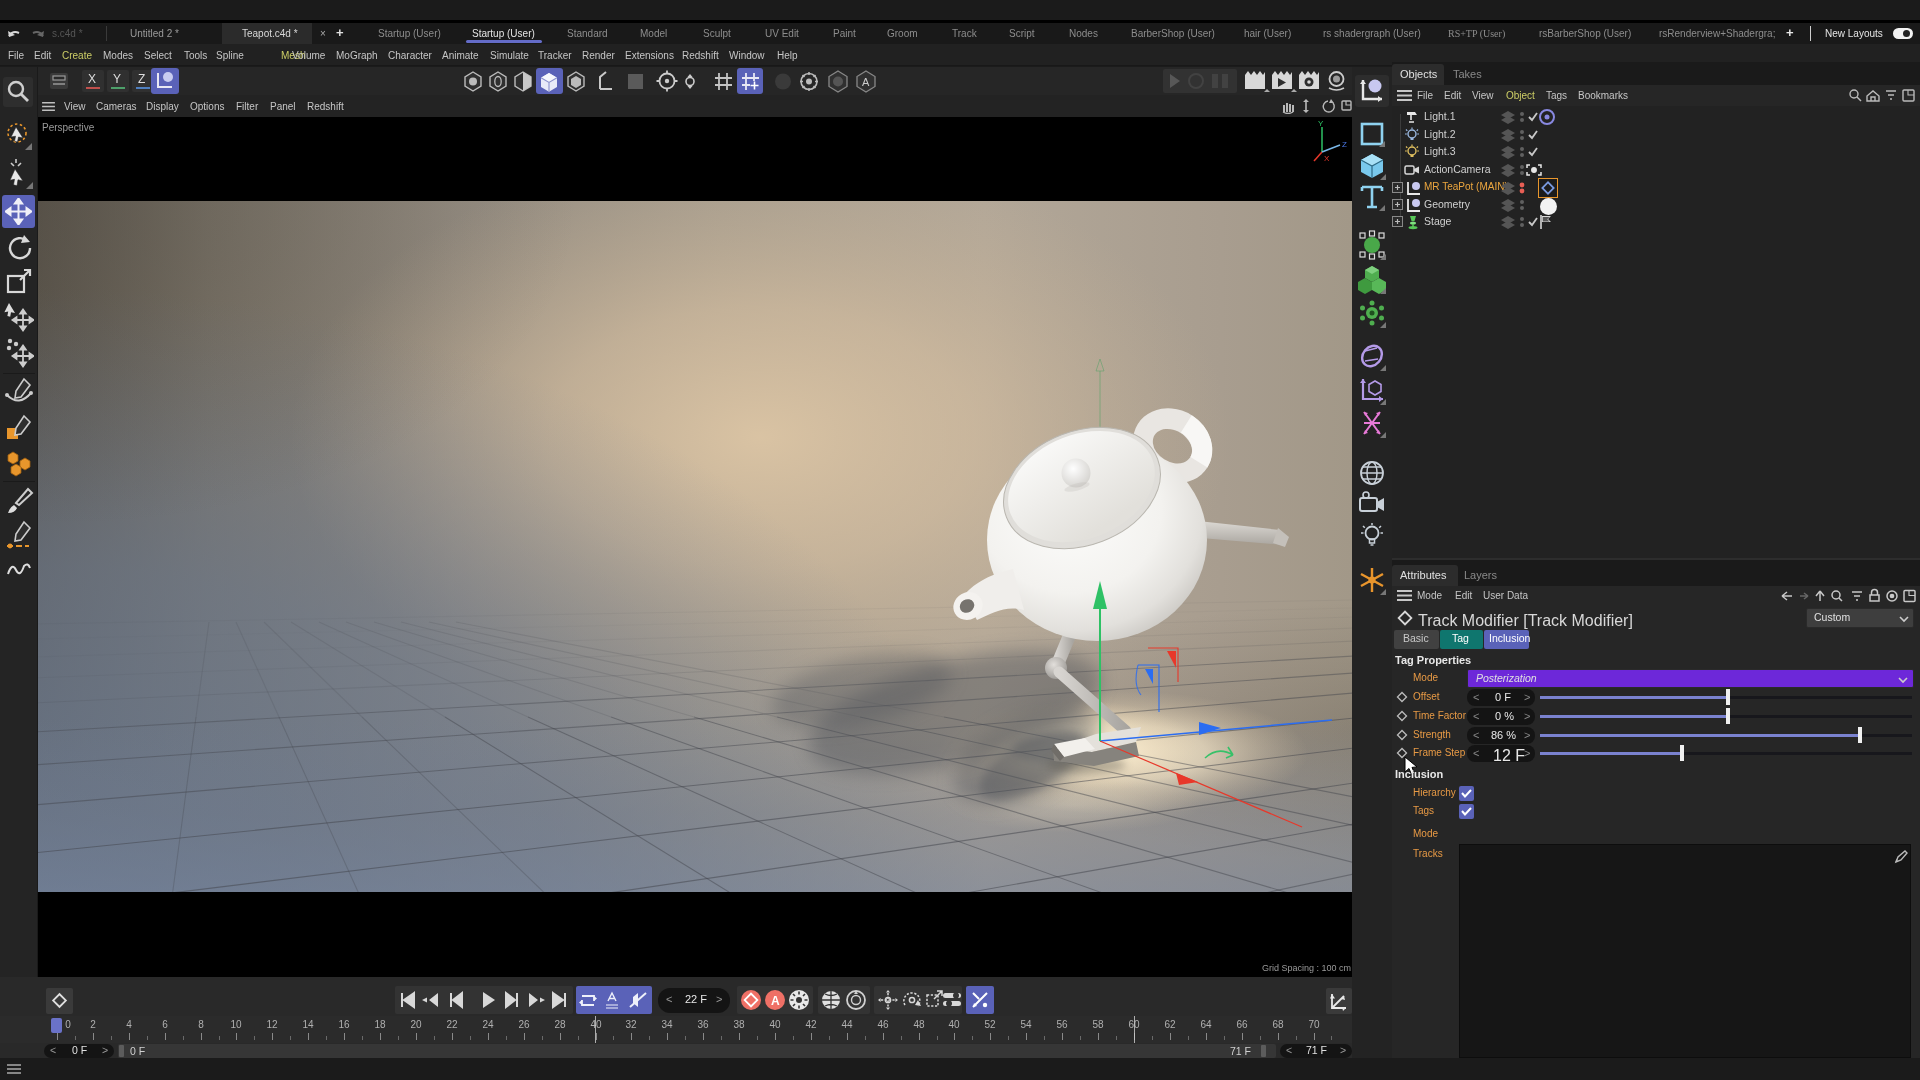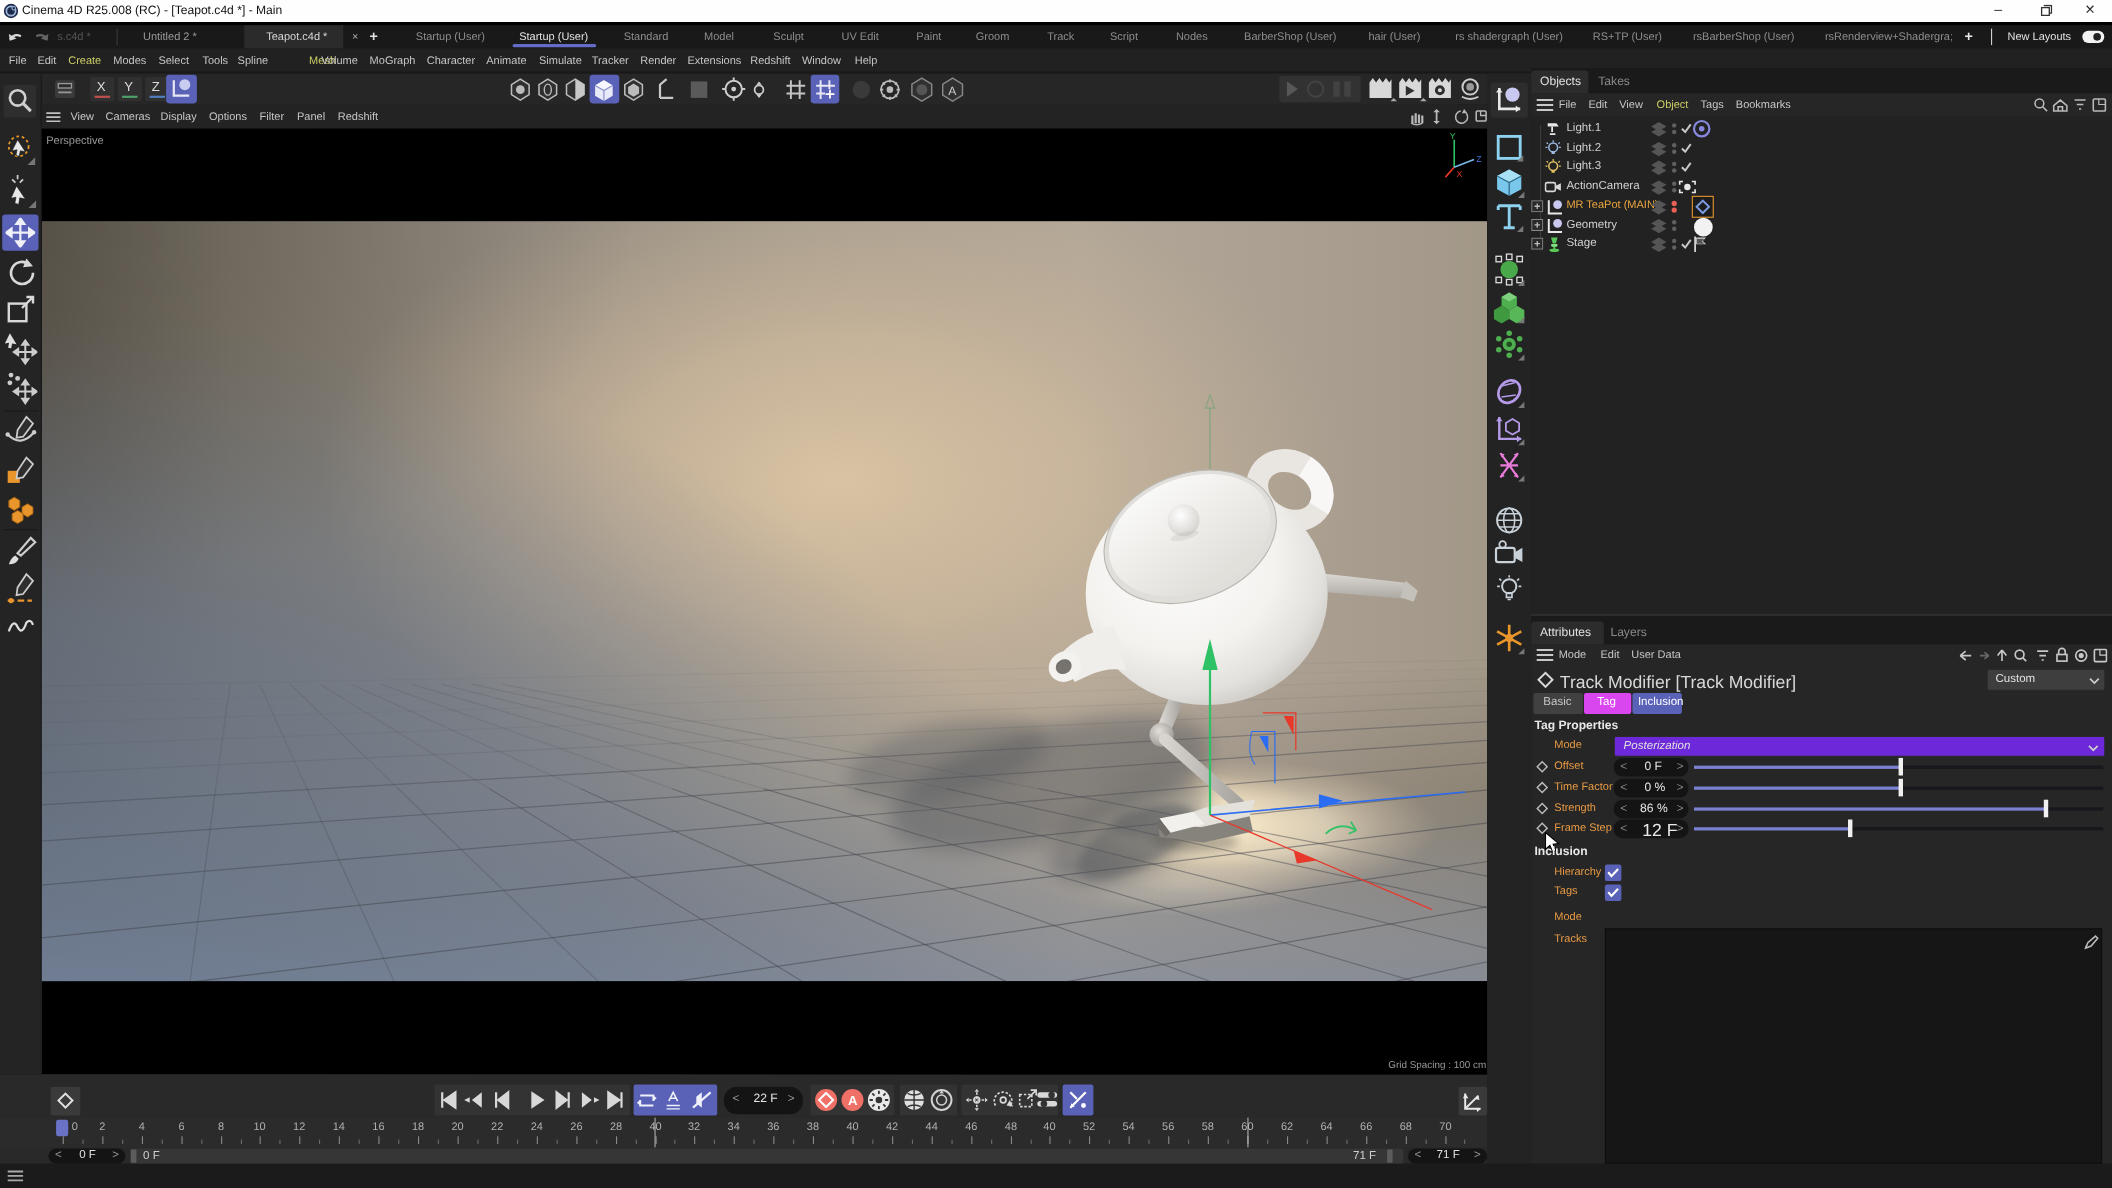--- a/index.html
+++ b/index.html
@@ -6,33 +6,20 @@
   html,body { width:1920px; height:1080px; overflow:hidden; background:#1b1b1b;
     font-family:"Liberation Sans", sans-serif; }
   #root { position:absolute; left:0; top:0; width:1920px; height:1080px; }
   .abs { position:absolute; }
   .txt { position:absolute; white-space:nowrap; }
 </style>
 </head>
 <body>
 <div id="root">
 
-<div class="abs" style="left:0;top:0;width:1920px;height:20px;background:#fefefe;">
-  <svg class="abs" style="left:3px;top:3px" width="14" height="14" viewBox="0 0 14 14">
-    <circle cx="7" cy="7" r="6.5" fill="#1b2a4a"></circle>
-    <circle cx="7" cy="7" r="4.2" fill="none" stroke="#9fb6d8" stroke-width="1.6"></circle>
-    <circle cx="9.5" cy="4.5" r="1.6" fill="#1b2a4a" stroke="#9fb6d8" stroke-width="1"></circle>
-  </svg>
-  <div class="txt" style="left:20px;top:4px;font-size:11px;color:#111;">Cinema 4D R25.008 (RC) - [Teapot.c4d *] - Main</div>
-  <div class="txt" style="left:1813px;top:1px;font-size:13px;color:#333;">–</div>
-  <svg class="abs" style="left:1855px;top:4px" width="11" height="11" viewBox="0 0 11 11">
-        <path d="M3 1 h7 v7 h-2 M1 3 h7 v7 h-7 z" fill="none" stroke="#333" stroke-width="1.2"></path>
-      </svg>
-  <div class="txt" style="left:1895px;top:2px;font-size:12px;color:#333;">✕</div>
-</div>
 <div class="abs" style="left:0;top:20px;width:1920px;height:3px;background:#000;"></div>
 
 <div class="abs" style="left:0;top:23px;width:1920px;height:21px;background:#191919;">
 
   <svg class="abs" style="left:6px;top:4px" width="40" height="14" viewBox="0 0 40 14">
     <path d="M3 9 q4 -6 10 -3" fill="none" stroke="#d8d8d8" stroke-width="2"></path>
     <path d="M2 4 l1 6 6-2 z" fill="#d8d8d8"></path>
     <path d="M37 9 q-4 -6 -10 -3" fill="none" stroke="#666" stroke-width="2"></path>
     <path d="M38 4 l-1 6 -6-2 z" fill="#666"></path>
   </svg>
@@ -51,21 +38,21 @@
   <div class="txt" style="left:703px;top:5px;font-size:10px;color:#8d8d8d;">Sculpt</div>
   <div class="txt" style="left:765px;top:5px;font-size:10px;color:#8d8d8d;">UV Edit</div>
   <div class="txt" style="left:833px;top:5px;font-size:10px;color:#8d8d8d;">Paint</div>
   <div class="txt" style="left:887px;top:5px;font-size:10px;color:#8d8d8d;">Groom</div>
   <div class="txt" style="left:952px;top:5px;font-size:10px;color:#8d8d8d;">Track</div>
   <div class="txt" style="left:1009px;top:5px;font-size:10px;color:#8d8d8d;">Script</div>
   <div class="txt" style="left:1069px;top:5px;font-size:10px;color:#8d8d8d;">Nodes</div>
   <div class="txt" style="left:1131px;top:5px;font-size:10px;color:#8d8d8d;">BarberShop (User)</div>
   <div class="txt" style="left:1244px;top:5px;font-size:10px;color:#8d8d8d;">hair (User)</div>
   <div class="txt" style="left:1323px;top:5px;font-size:10px;color:#8d8d8d;">rs shadergraph (User)</div>
-  <div class="txt" style="left:1448px;top:5px;font-size:10px;color:#8d8d8d;">RS+TP (User)</div>
+  <div class="txt" style="left:1448px;top:5px;font-size:10px;color:#8d8d8d;font-family:Liberation Serif, serif;">RS+TP (User)</div>
   <div class="txt" style="left:1539px;top:5px;font-size:10px;color:#8d8d8d;">rsBarberShop (User)</div>
   <div class="txt" style="left:1659px;top:5px;font-size:10px;color:#8d8d8d;">rsRenderview+Shadergra;</div>
   <div class="txt" style="left:1786px;top:2px;font-size:13px;color:#e8e8e8;font-weight:bold;">+</div>
   <div class="abs" style="left:1810px;top:3px;width:1px;height:15px;background:#cfcfcf;"></div>
   <div class="txt" style="left:1825px;top:5px;font-size:10px;color:#e4e4e4;">New Layouts</div>
   <div class="abs" style="left:1893px;top:5px;width:20px;height:11px;background:#f2f2f2;border-radius:6px;"></div>
   <div class="abs" style="left:1903px;top:7px;width:7px;height:7px;background:#222;border-radius:4px;"></div>
 </div>
 
 <div class="abs" style="left:0;top:44px;width:1920px;height:22px;background:#212121;border-bottom:1px solid #181818;">
@@ -830,21 +817,21 @@
   <div class="abs" style="left:414px;top:48px;width:108px;height:20px;background:#3e3e3e;border-radius:2px;border:1px solid #2a2a2a;">
     <div class="txt" style="left:7px;top:2px;font-size:10.5px;color:#e0e0e0;">Custom</div>
     <svg class="abs" style="left:92px;top:7px" width="10" height="7" viewBox="0 0 10 7">
           <path d="M1 1 l4 4 4-4" stroke="#ccc" stroke-width="1.6" fill="none"></path>
         </svg>
   </div>
 
   <div class="abs" style="left:2px;top:70px;width:45px;height:19px;background:#414141;border-radius:2px;">
     <div class="txt" style="left:9px;top:2px;font-size:10.5px;color:#c8c8c8;">Basic</div>
       </div>
-  <div class="abs" style="left:48px;top:70px;width:43px;height:19px;background:#d946ef;border-radius:2px;">
+  <div class="abs" style="left:48px;top:70px;width:43px;height:19px;background:#0f766e;border-radius:2px;">
     <div class="txt" style="left:12px;top:2px;font-size:10.5px;color:#fff;">Tag</div>
       </div>
   <div class="abs" style="left:92px;top:70px;width:45px;height:19px;background:#5a62b8;border-radius:2px;">
     <div class="txt" style="left:5px;top:2px;font-size:10.5px;color:#fff;">Inclusion</div>
       </div>
 
   <div class="txt" style="left:3px;top:94px;font-size:11px;color:#e8e8e8;font-weight:bold;">Tag Properties</div>
 
   <div class="txt" style="left:21px;top:112px;font-size:10px;color:#e89a45;">Mode</div>
   <div class="abs" style="left:75px;top:109px;width:447px;height:19px;background:#6d28d9;border-radius:2px;border:1px solid #2a2a2a;font-style:italic;">

